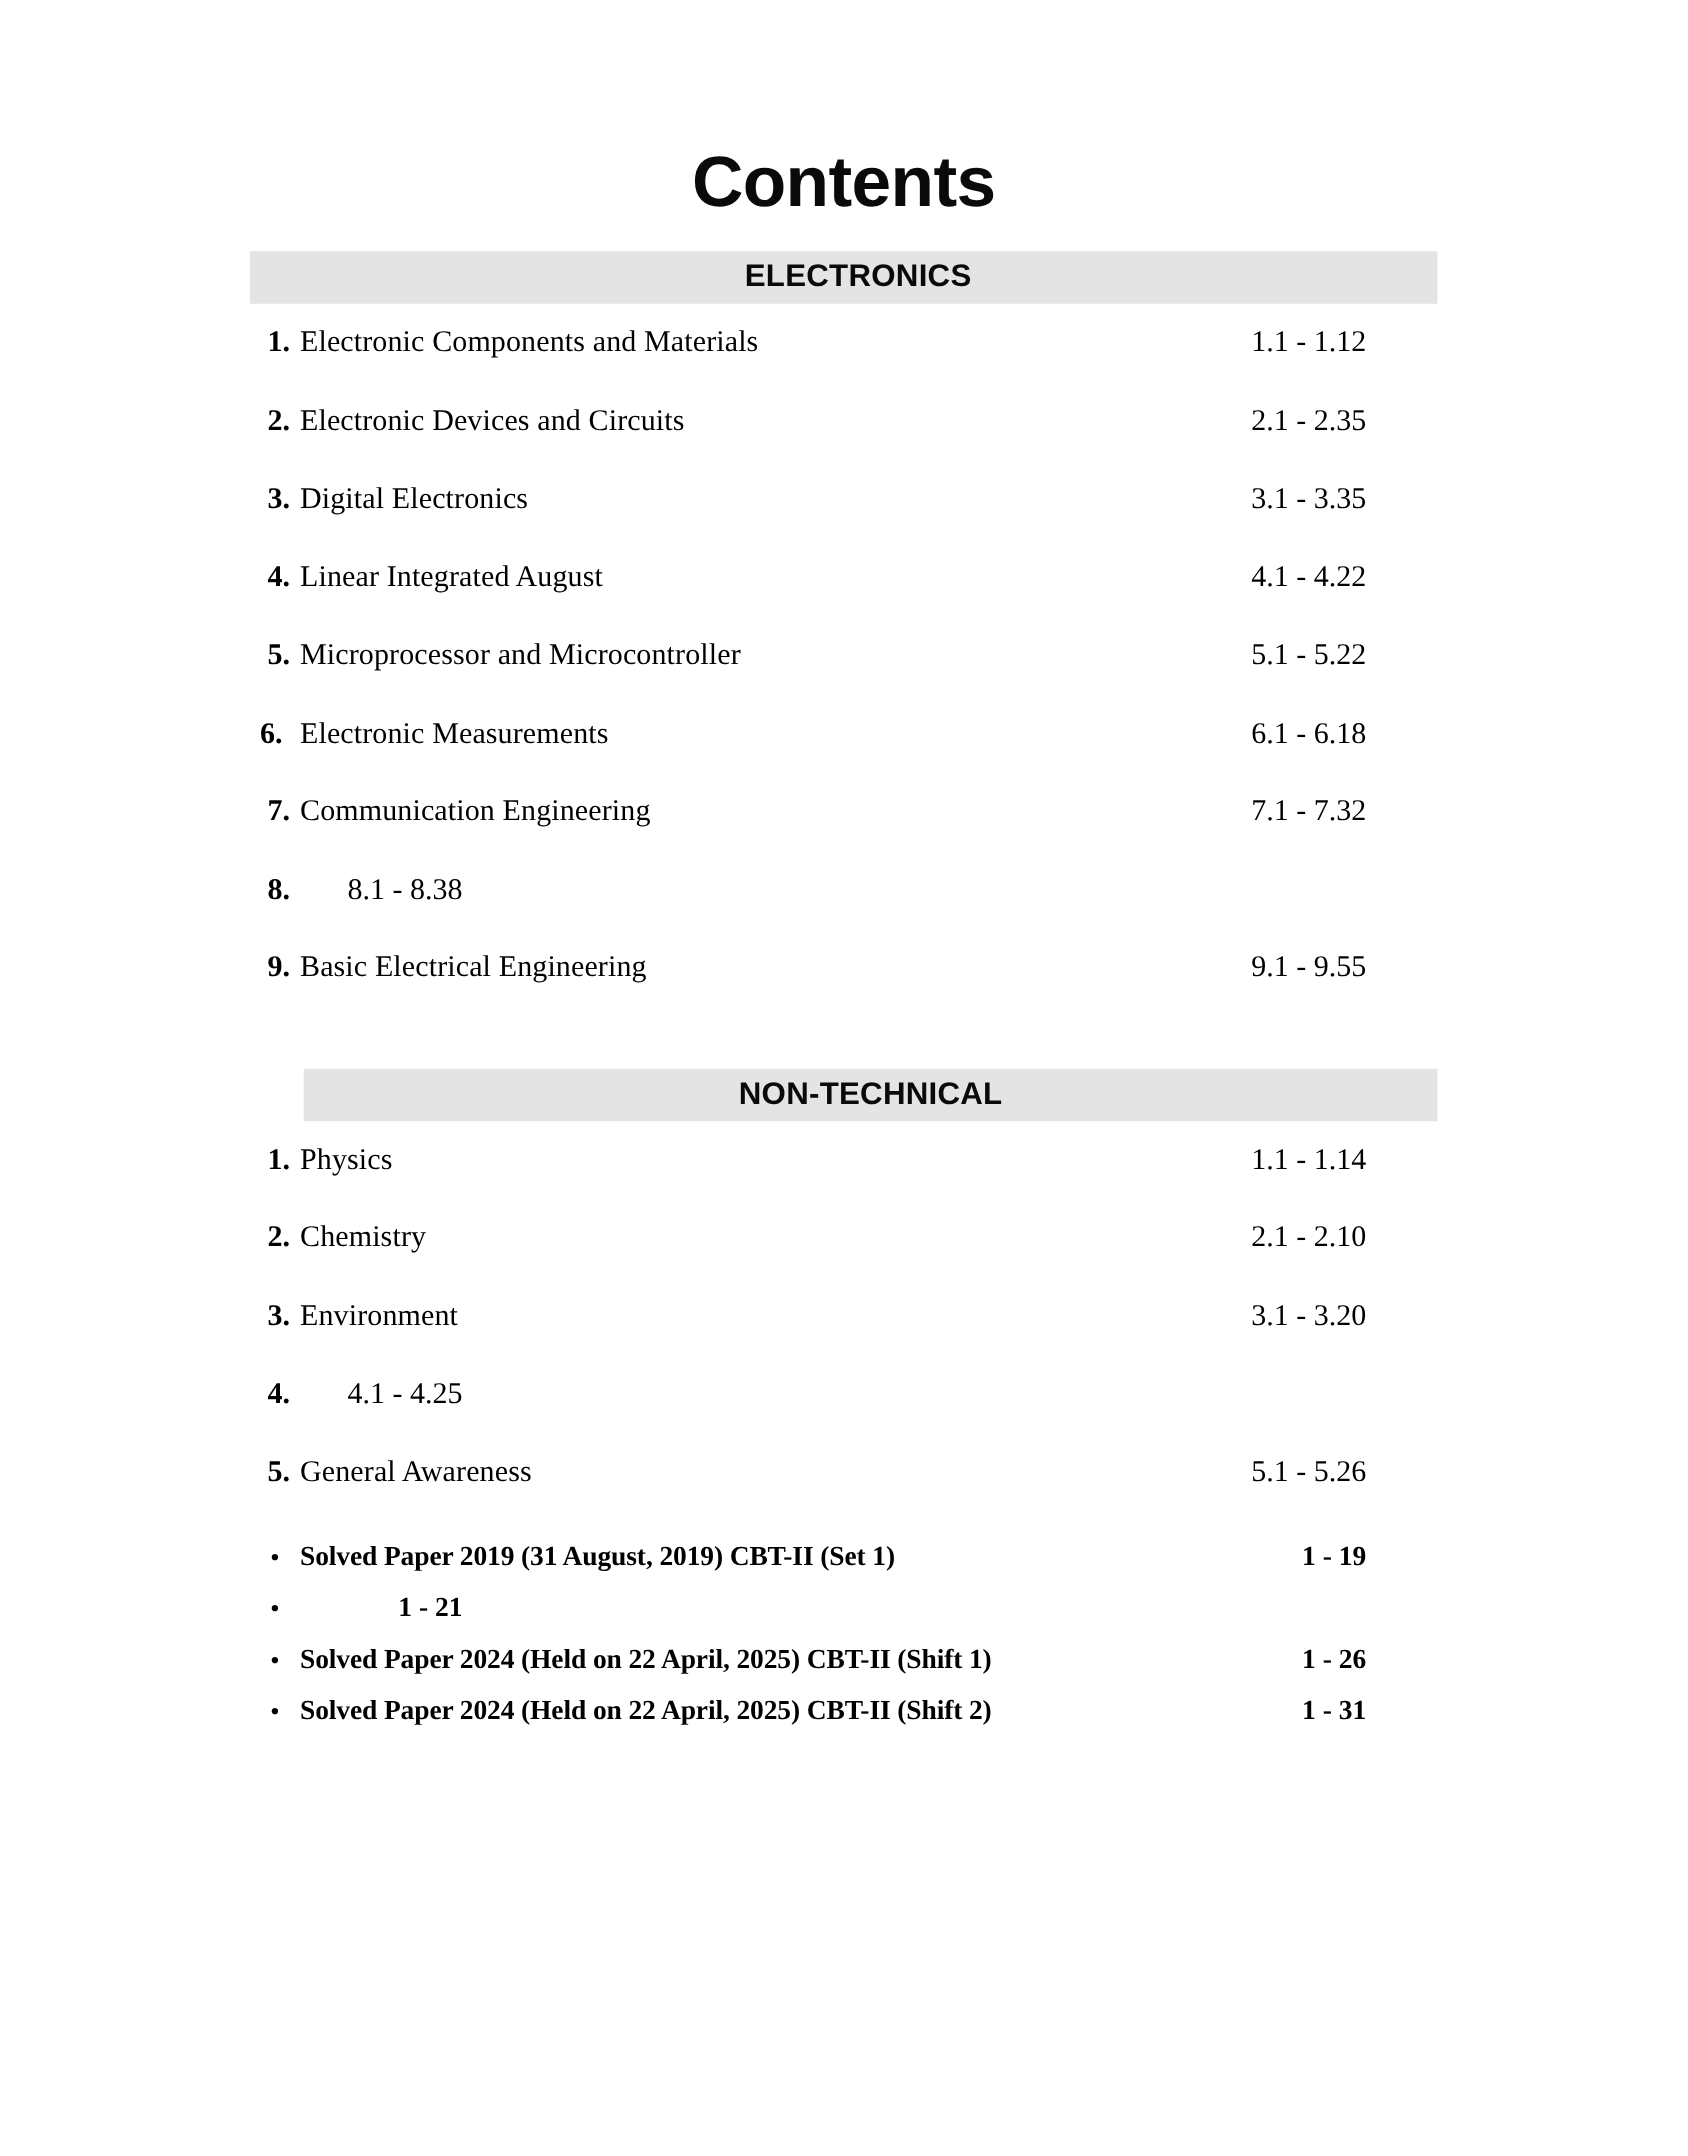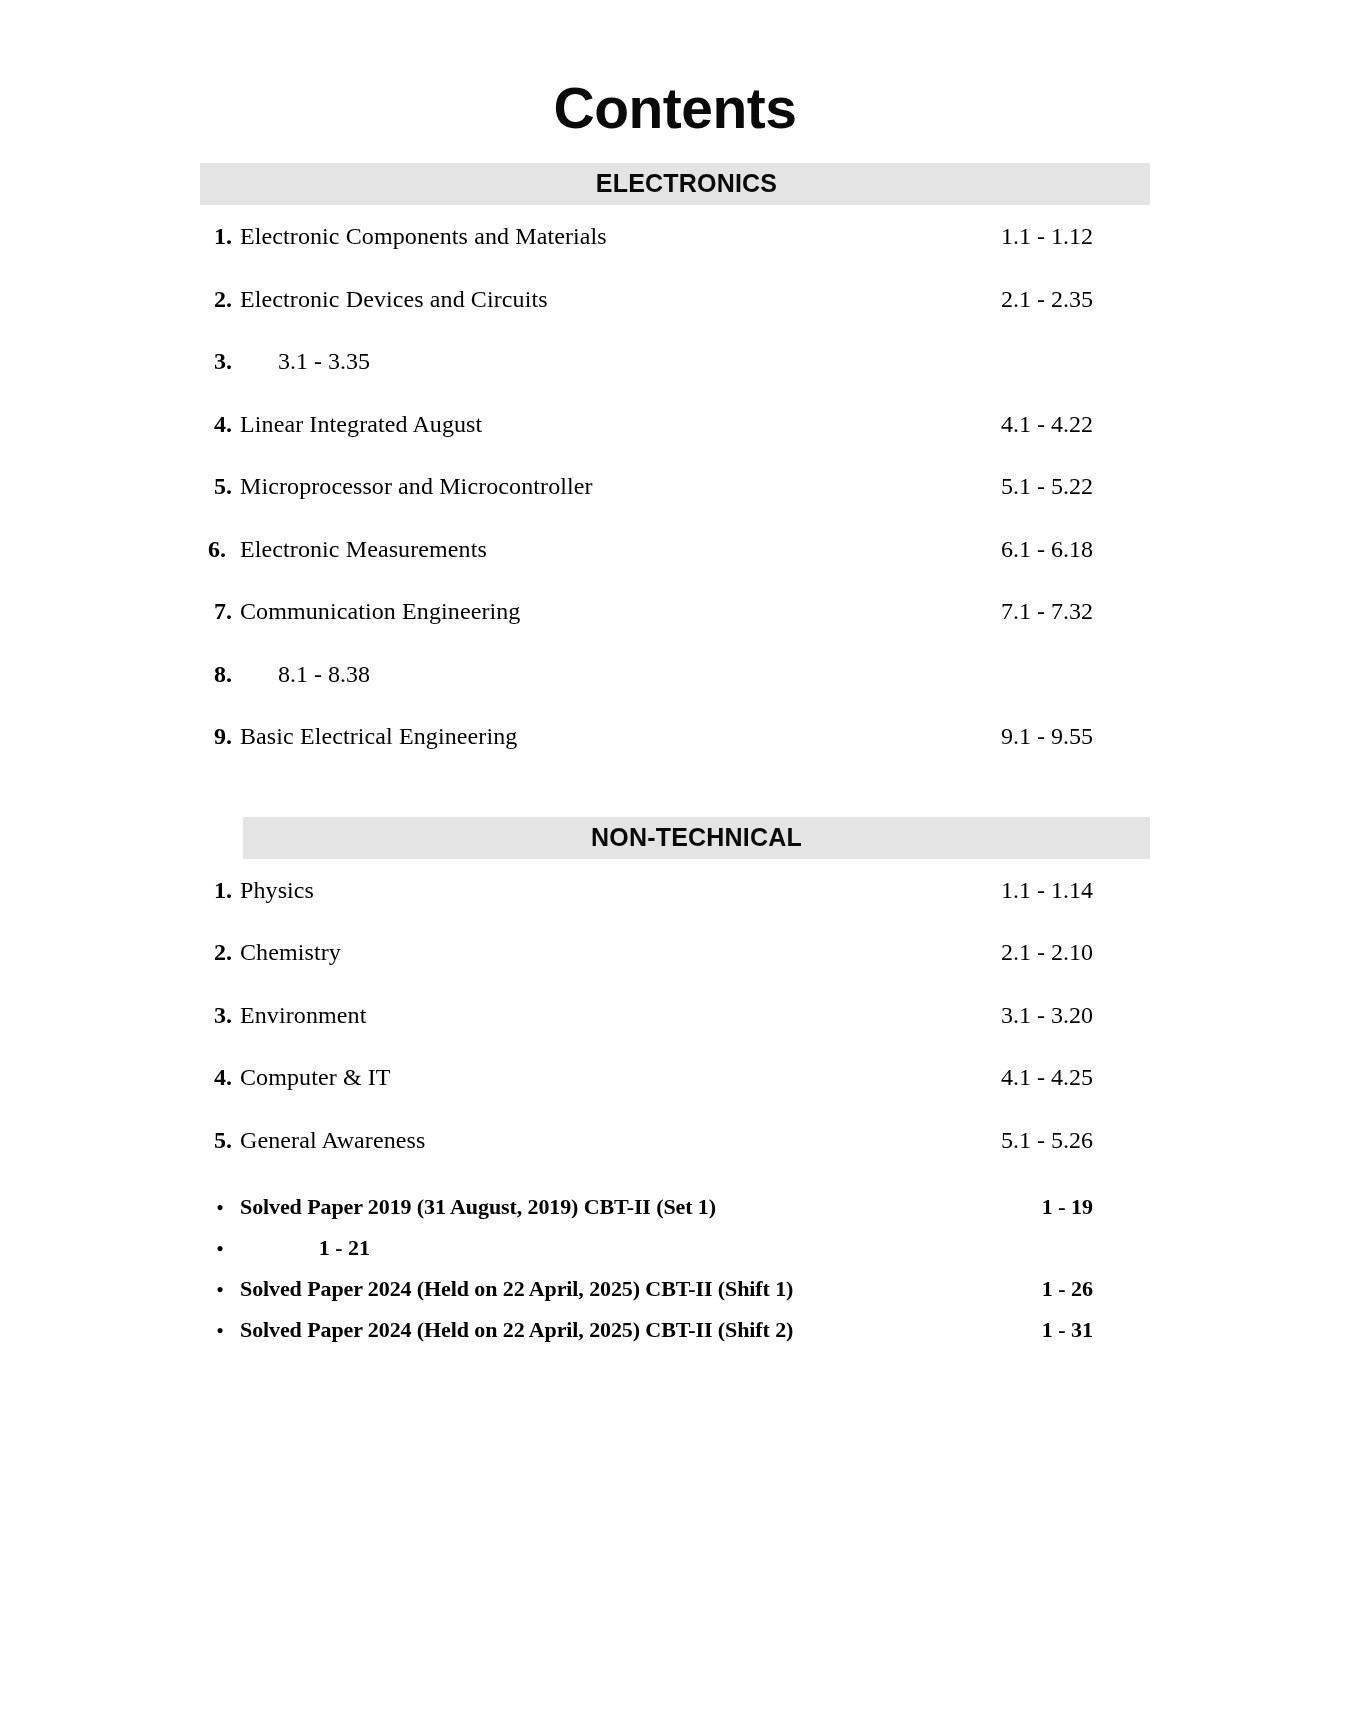--- a/index.html
+++ b/index.html
@@ -20,22 +20,22 @@
     height: 1725px;
     position: relative;
     box-sizing: border-box;
   }
   .toc-title {
     text-align: center;
     font-family: "Liberation Sans", sans-serif;
     font-weight: bold;
     font-size: 57px;
     letter-spacing: -0.5px;
-    margin: 1px;
-    padding-top: 79px;
+    margin: 12px;
+    padding-top: 106px;
     line-height: 1.0;
     color: #0a0a0a;
   }
   .content-wrap {
     width: 950px;
     margin: 0 auto;
     margin-top: 0;
   }
   .section-band {
     background: #e4e4e4;
@@ -144,20 +144,21 @@
         <span class="label">Electronic Components and Materials</span>
         <span class="pages">1.1 - 1.12</span>
       </li>
       <li class="entry">
         <span class="num">2.</span>
         <span class="label">Electronic Devices and Circuits</span>
         <span class="pages">2.1 - 2.35</span>
       </li>
       <li class="entry">
         <span class="num">3.</span>
+        <span class="label">Digital Electronics</span>
         <span class="pages">3.1 - 3.35</span>
       </li>
       <li class="entry">
         <span class="num">4.</span>
         <span class="label">Linear Integrated August</span>
         <span class="pages">4.1 - 4.22</span>
       </li>
       <li class="entry">
         <span class="num">5.</span>
         <span class="label">Microprocessor and Microcontroller</span>
@@ -197,21 +198,20 @@
         <span class="label">Chemistry</span>
         <span class="pages">2.1 - 2.10</span>
       </li>
       <li class="entry">
         <span class="num">3.</span>
         <span class="label">Environment</span>
         <span class="pages">3.1 - 3.20</span>
       </li>
       <li class="entry">
         <span class="num">4.</span>
-        <span class="label">Computer &amp; IT</span>
         <span class="pages">4.1 - 4.25</span>
       </li>
       <li class="entry">
         <span class="num">5.</span>
         <span class="label">General Awareness</span>
         <span class="pages">5.1 - 5.26</span>
       </li>
     </ul>
 
     <ul class="paper-list papers-block">

